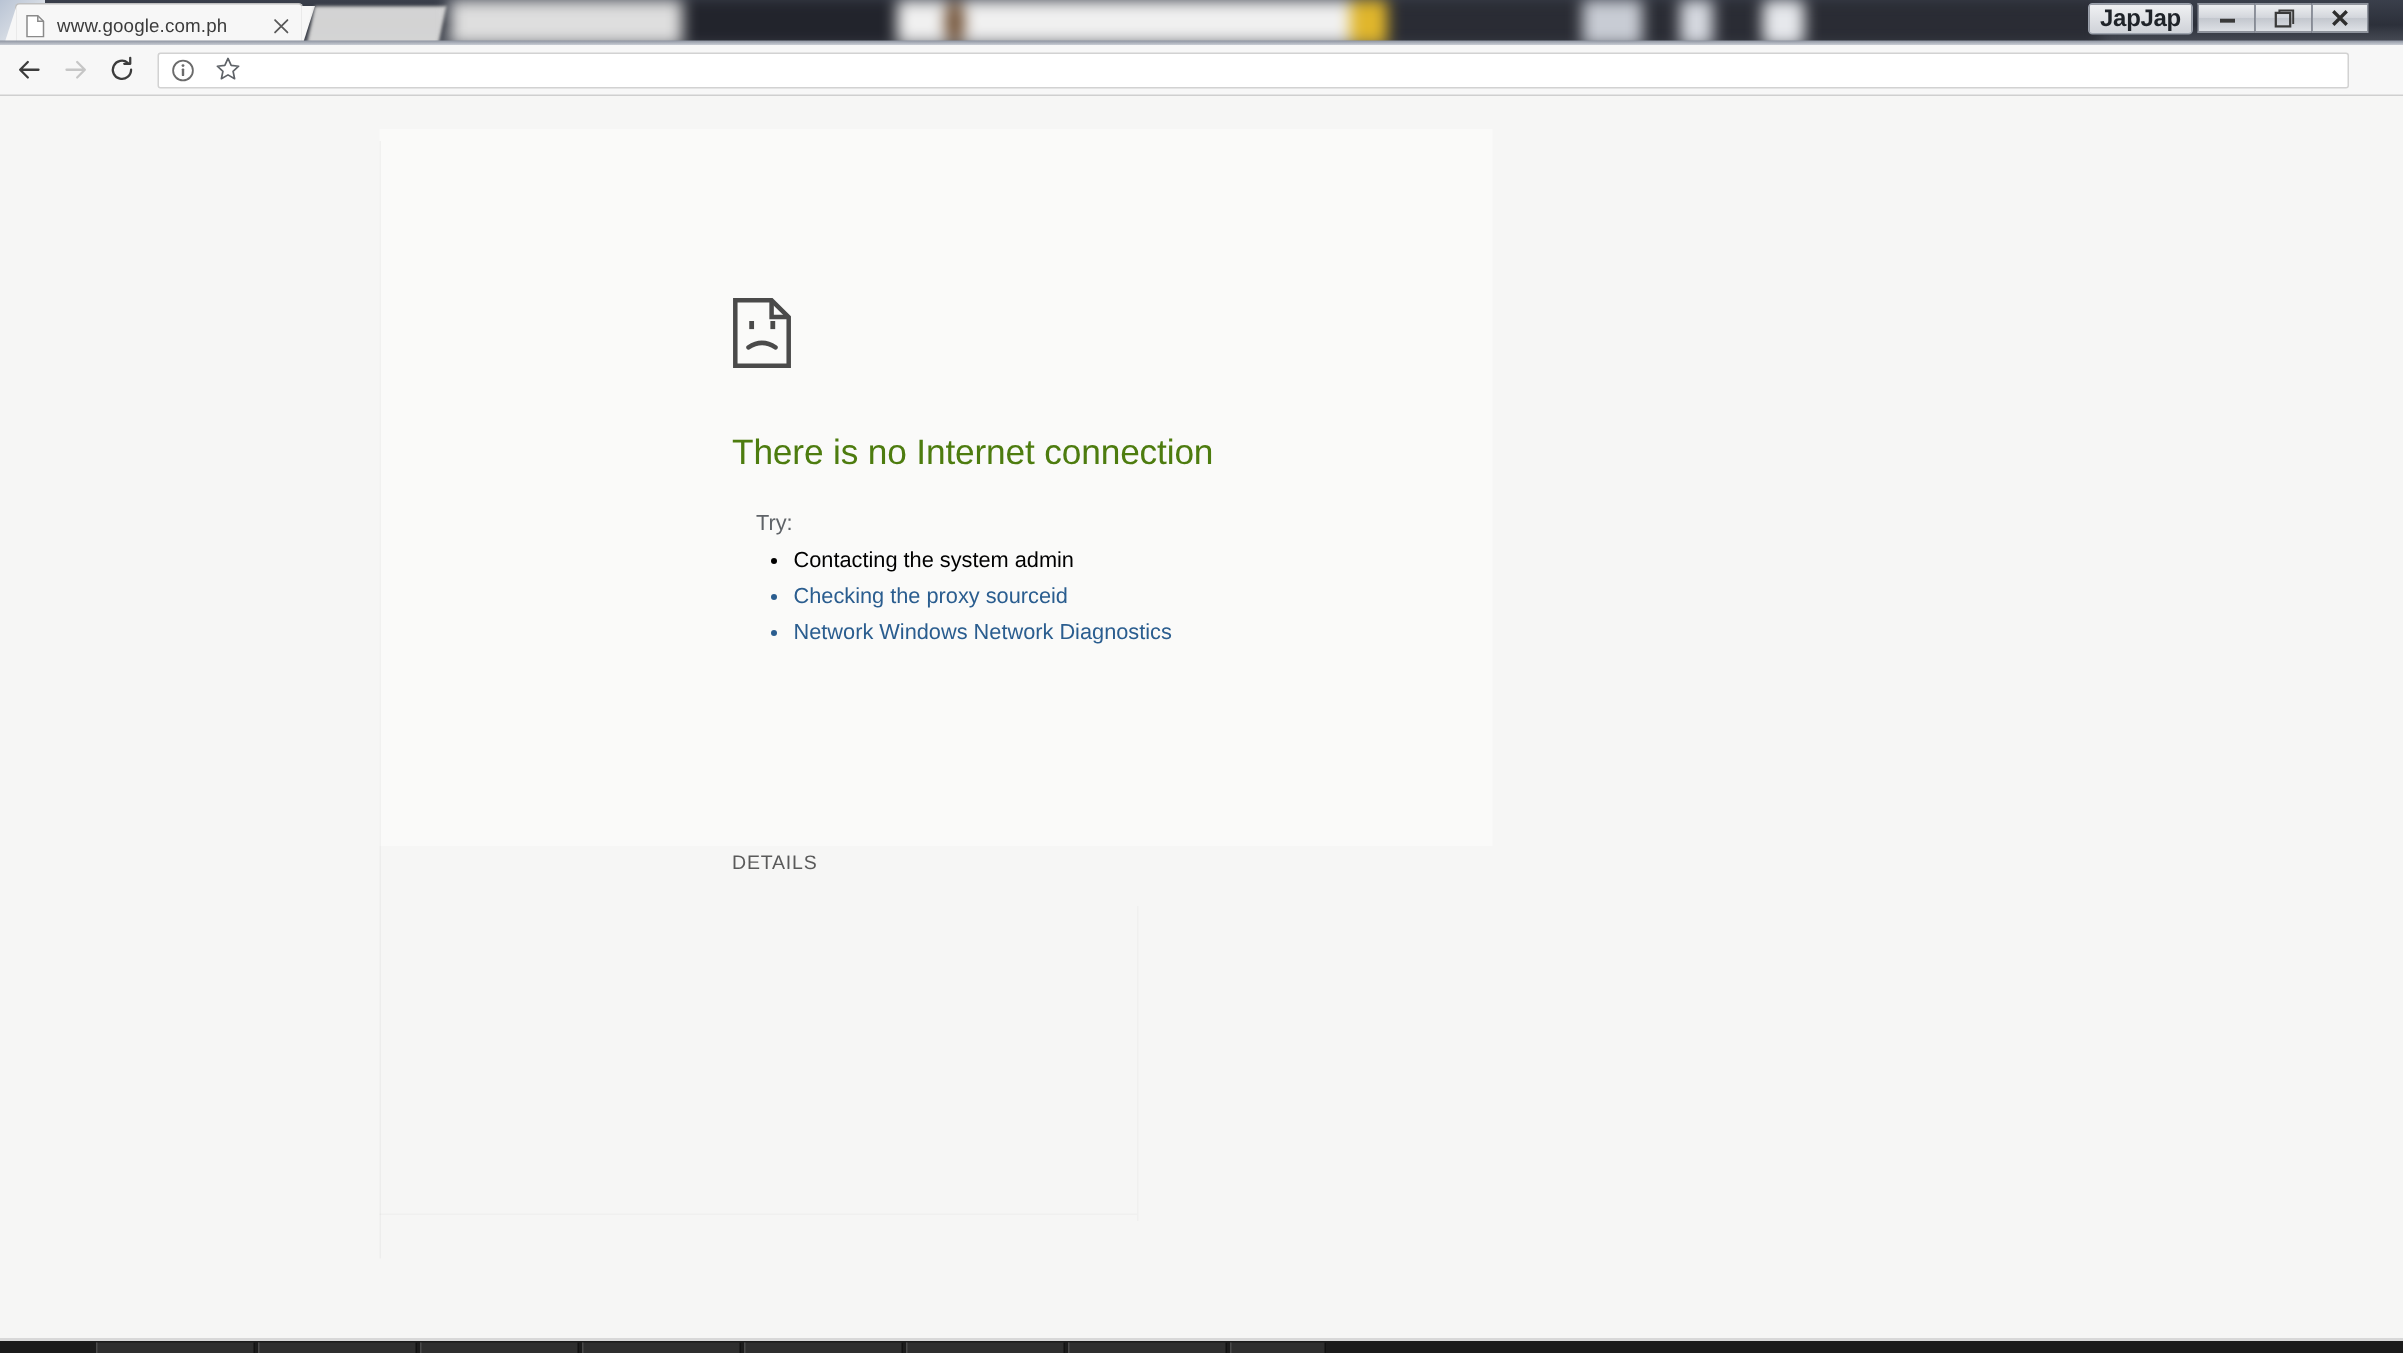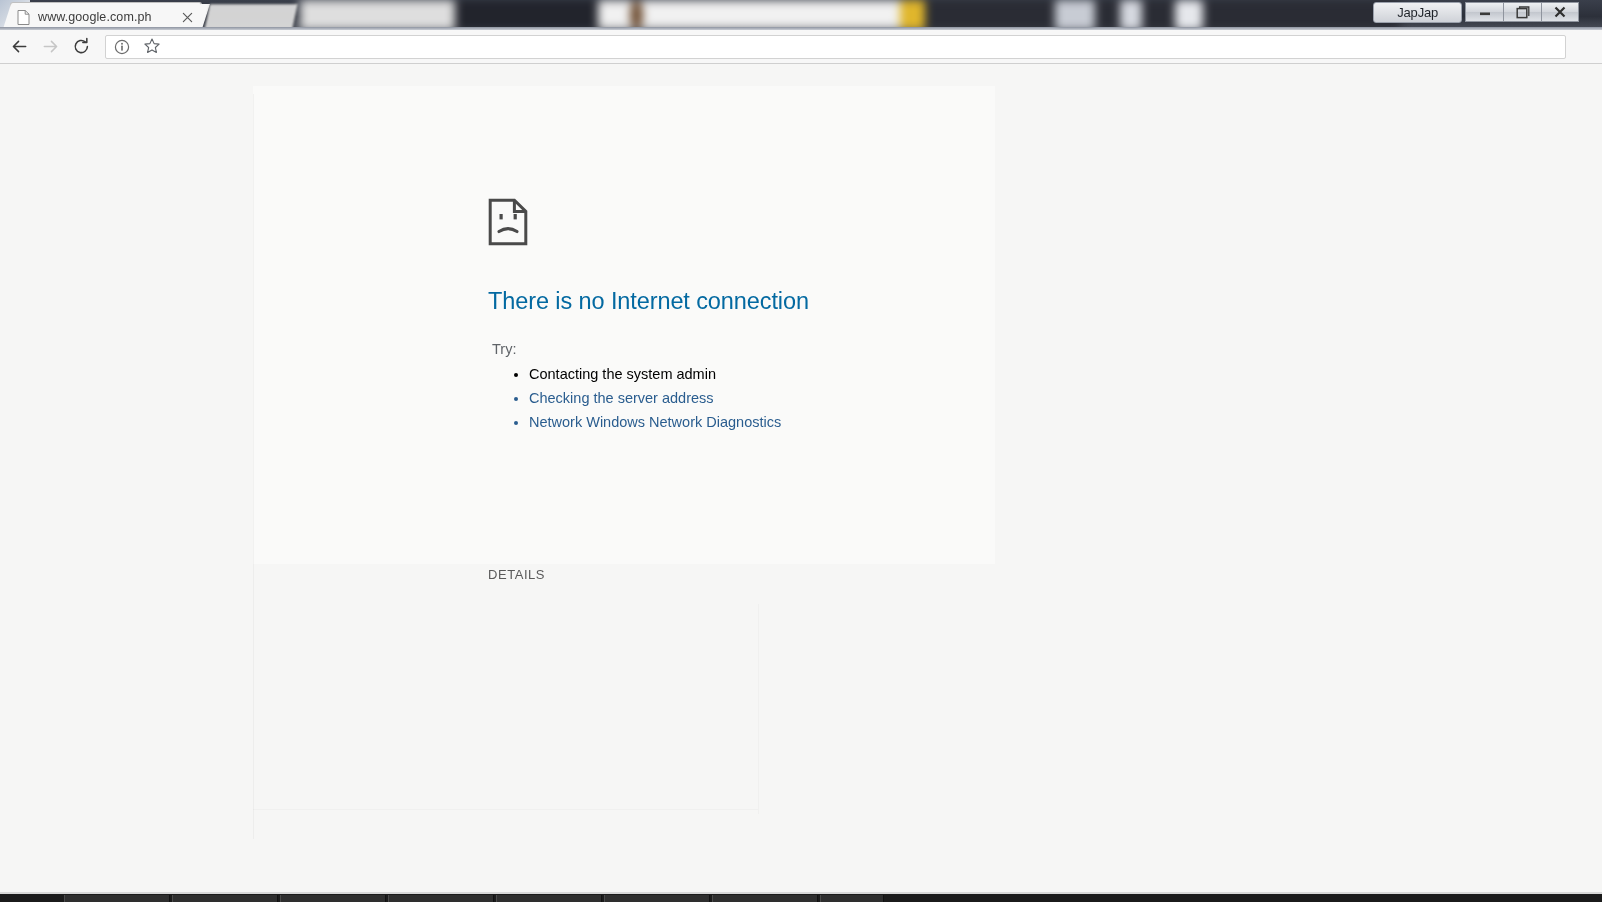--- a/index.html
+++ b/index.html
@@ -142,27 +142,27 @@
     left: 0; top: 27px;
     width: 1602px; height: 3px;
     background: linear-gradient(to bottom,#8d93a0,#c9cdd4);
   }
 
   
   .win-badge {
     position: absolute;
     right: 140px; top: 2px;
     height: 19px;
-    padding: 0 23px;
+    padding: 0 7px;
     border: 1px solid #9aa0ab;
     border-radius: 3px;
     background: linear-gradient(to bottom,#f0f1f3,#cfd2d8);
     color: #1f2329;
-    font-size: 13px;
-    font-weight: normal;
+    font-size: 16px;
+    font-weight: bold;
     line-height: 19px;
     letter-spacing: -0.2px;
   }
   .win-btn {
     position: absolute;
     top: 2px;
     width: 38px; height: 20px;
     border: 1px solid #8f949e;
     background: linear-gradient(to bottom,#eef0f2 0%,#d3d6dc 48%,#c3c7ce 52%,#dfe2e7 100%);
     display: flex;
@@ -259,34 +259,34 @@
     position: absolute;
     left: 488px;
     top: 134px;
     width: 620px;
   }
   .sad-icon { width: 40px; height: 48px; margin-bottom: 42px; }
 
   .err-title {
     font-size: 23.5px;
     font-weight: normal;
-    color: #0369a1;
+    color: #4d7c0f;
     margin: 0 0 26px 0;
     letter-spacing: -0.1px;
   }
   .err-sub {
     font-size: 14.5px;
     color: #5f6368;
     margin: 0 0 29px 0;
     letter-spacing: 0.05px;
   }
   .err-try {
     font-size: 14.5px;
     color: #5f6368;
-    margin: 0 0 6px 4px;
+    margin: 0 0 6px 16px;
   }
   .err-list {
     list-style: disc;
     margin: 0 0 28px 0;
     padding-left: 41px;
   }
   .err-list li {
     font-size: 14.5px;
     color: #000000;
     line-height: 23.5px;
@@ -475,21 +475,21 @@
       <h1 class="err-title">There is no Internet connection</h1>
 
 
       <p class="err-try">Try:</p>
 
       <ul class="err-list">
         <li>
           <span>Contacting the system admin</span>
         </li>
         <li class="link-item">
-          <span>Checking the server address</span>
+          <span>Checking the proxy sourceid</span>
         </li>
         <li class="link-item">
           <span>Network Windows Network Diagnostics</span>
         </li>
       </ul>
 
     </div>
 
     <button class="details-btn">DETAILS</button>
   </div>

